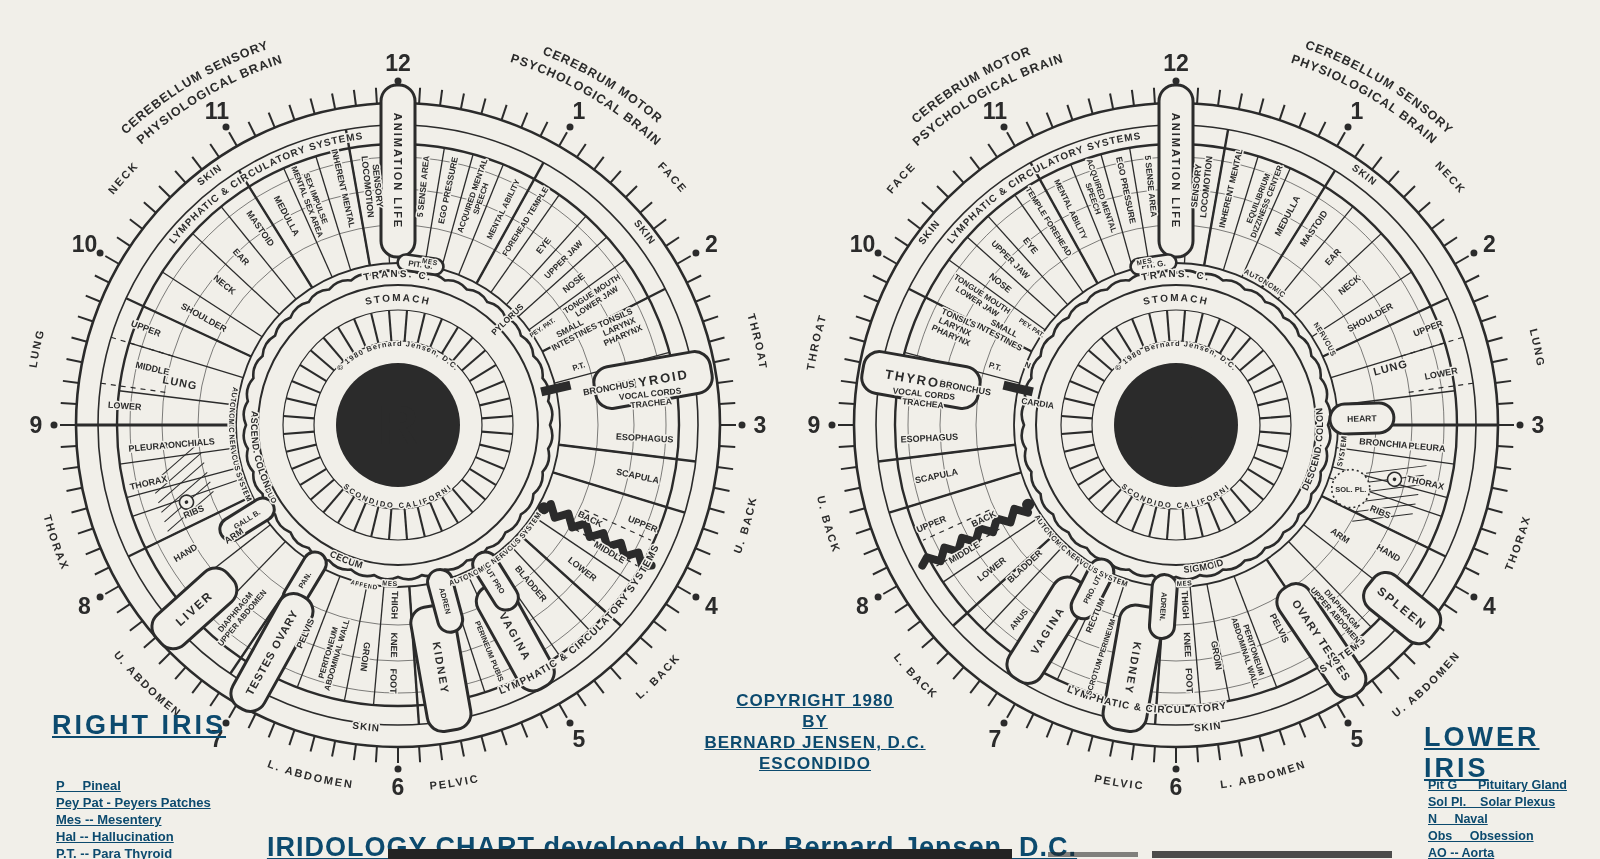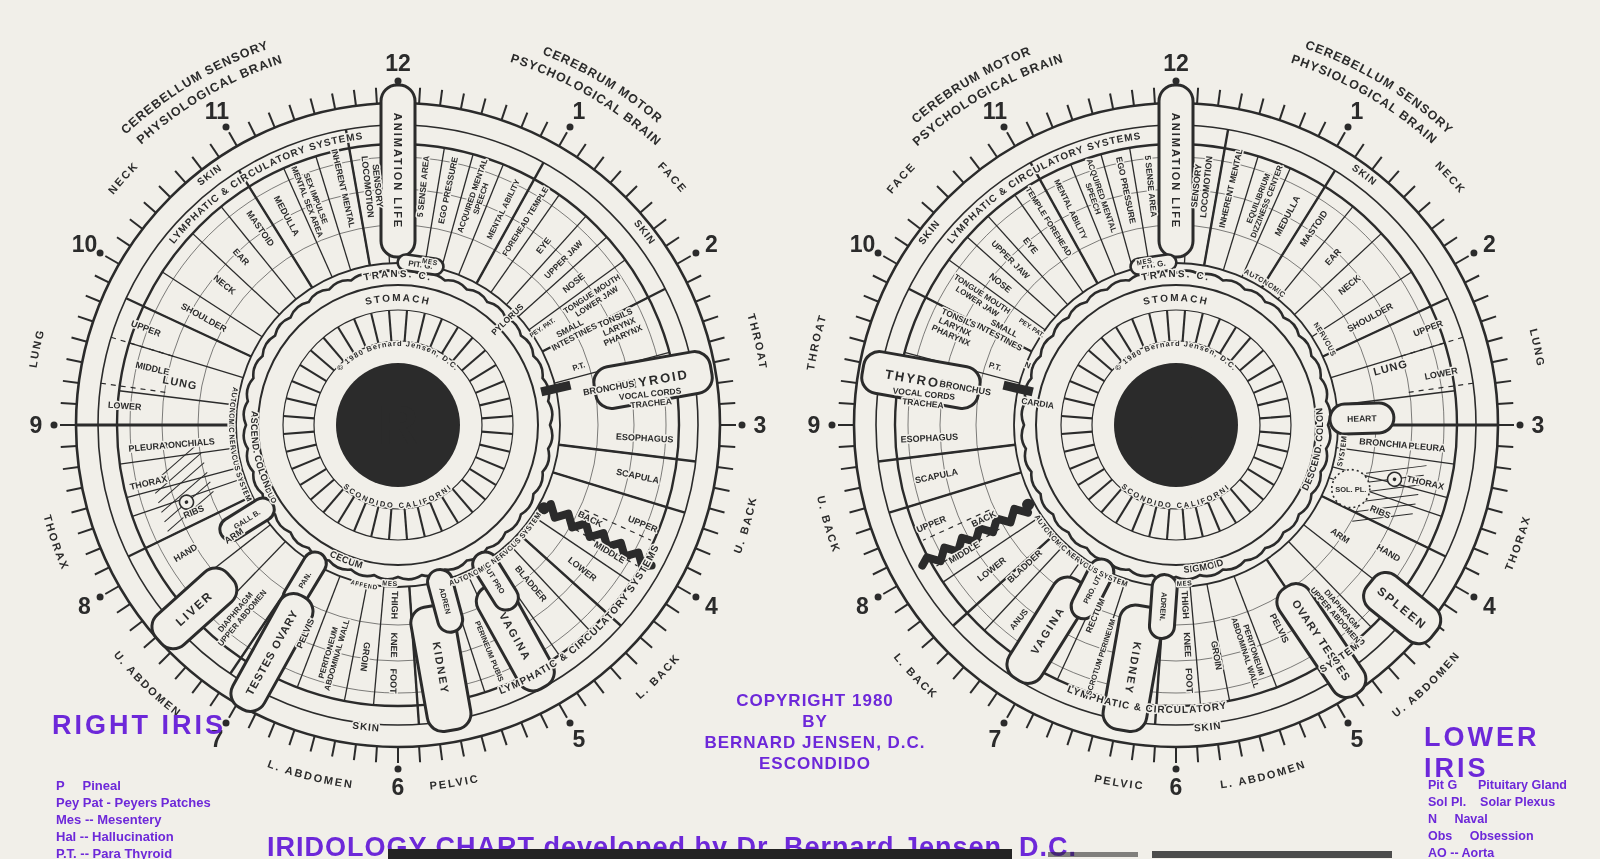--- a/index.html
+++ b/index.html
@@ -1,18 +1,18 @@
 <!DOCTYPE html>
 <html><head>
 <meta charset="utf-8">
 <style>
   html,body{margin:0;padding:0;background:#dddbd4;}
   .canvas{position:relative;width:1600px;height:859px;background:#f1efe9;overflow:hidden;
           font-family:"Liberation Sans",sans-serif;}
-  .txt{position:absolute;color:#6d28d9;font-weight:700;}
+  .txt{position:absolute;color:#0c4a6e;font-weight:700;text-decoration:underline;}
   .iris-name{font-size:27px;letter-spacing:3px;}
   .legend{font-size:13px;line-height:17px;white-space:pre;}
   #copyrightBlock{left:615px;top:690px;width:400px;text-align:center;font-size:17px;
                   line-height:21px;letter-spacing:1px;white-space:pre-line;}
   #chartTitle{left:0;top:797px;width:1344px;text-align:center;font-size:27px;letter-spacing:1px;margin-top:35px;}
   #rightIrisLabel{left:52px;top:710px;}
   #rightLegend{left:56px;top:777px;}
   #leftIrisLabel{left:1424px;top:722px;}
   #leftLegend{left:1428px;top:777px;font-size:12.5px;}
   .strip{position:absolute;background:#232323;}

